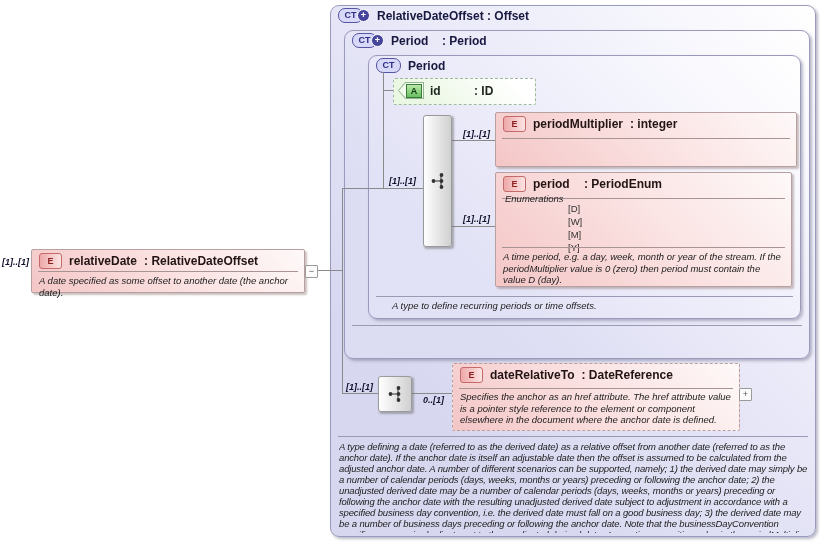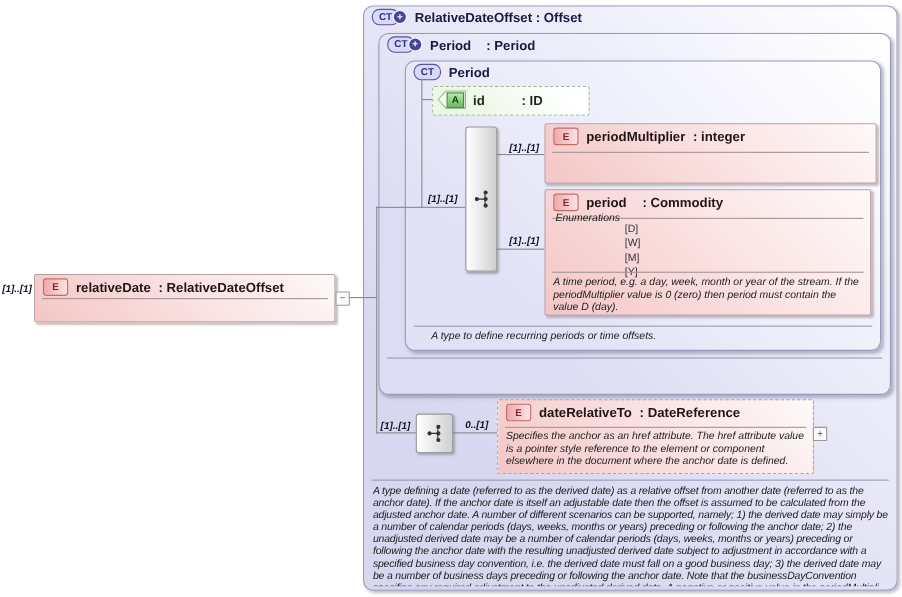--- a/index.html
+++ b/index.html
@@ -105,20 +105,21 @@
   <div class="hline" style="left:410px;top:393px;width:42px;"></div>
 
   <div class="card" style="left:2px;top:257px;">[1]..[1]</div>
   <div class="el-box" style="left:31px;top:249px;width:272px;height:42px;">
     <div class="el-head">
       <span class="e-icon">E</span>
       <span>relativeDate</span>
       <span>: RelativeDateOffset</span>
     </div>
     <div class="el-sep" style="top:21px;"></div>
+    <div class="ann" style="left:7px;top:25px;width:260px;">A date specified as some offset to another date (the anchor date).</div>
   </div>
   <div class="toggle" style="left:305px;top:265px;">−</div>
 
   <div class="attr-box" style="left:393px;top:78px;width:141px;height:25px;">
     <div class="attr-head">
       <span class="a-outer">
         <span class="a-pent"></span>
         <span class="a-pent2"></span>
         <span class="a-sq">A</span>
       </span>
@@ -147,21 +148,21 @@
       <span>: integer</span>
     </div>
     <div class="el-sep" style="top:25px;"></div>
   </div>
 
   <div class="card" style="left:463px;top:214px;">[1]..[1]</div>
   <div class="el-box" style="left:495px;top:172px;width:295px;height:113px;">
     <div class="el-head">
       <span class="e-icon">E</span>
       <span class="tname">period</span>
-      <span>: Commodity</span>
+      <span>: PeriodEnum</span>
     </div>
     <div class="el-sep" style="top:25px;"></div>
     <div class="enum-label" style="left:9px;top:20px;">Enumerations</div>
     <div class="enum-vals" style="left:72px;top:29px;">
       <div>[D]</div>
       <div>[W]</div>
       <div>[M]</div>
       <div>[Y]</div>
     </div>
     <div class="el-sep" style="top:74px;"></div>
@@ -172,21 +173,21 @@
   <div class="seq-box" style="left:378px;top:376px;width:32px;height:34px;">
     <svg width="14" height="18" viewBox="0 0 14 18">
       <line x1="2" y1="9" x2="10" y2="9" stroke="#333333"></line>
       <line x1="10" y1="3" x2="10" y2="15" stroke="#333333"></line>
       <circle cx="2.5" cy="9" r="1.9" fill="#333333"></circle>
       <circle cx="10.5" cy="3" r="1.9" fill="#333333"></circle>
       <circle cx="10.5" cy="9" r="1.9" fill="#333333"></circle>
       <circle cx="10.5" cy="15" r="1.9" fill="#333333"></circle>
     </svg>
   </div>
-  <div class="card" style="left:423px;top:381px;">0..[1]</div>
+  <div class="card" style="left:423px;top:395px;">0..[1]</div>
   <div class="el-box dashed" style="left:452px;top:363px;width:286px;height:66px;">
     <div class="el-head">
       <span class="e-icon">E</span>
       <span>dateRelativeTo</span>
       <span>: DateReference</span>
     </div>
     <div class="el-sep" style="top:24px;"></div>
     <div class="ann" style="left:7px;top:27px;width:272px;">Specifies the anchor as an href attribute. The href attribute value is a pointer style reference to the element or component elsewhere in the document where the anchor date is defined.</div>
   </div>
   <div class="toggle" style="left:739px;top:388px;">+</div>

